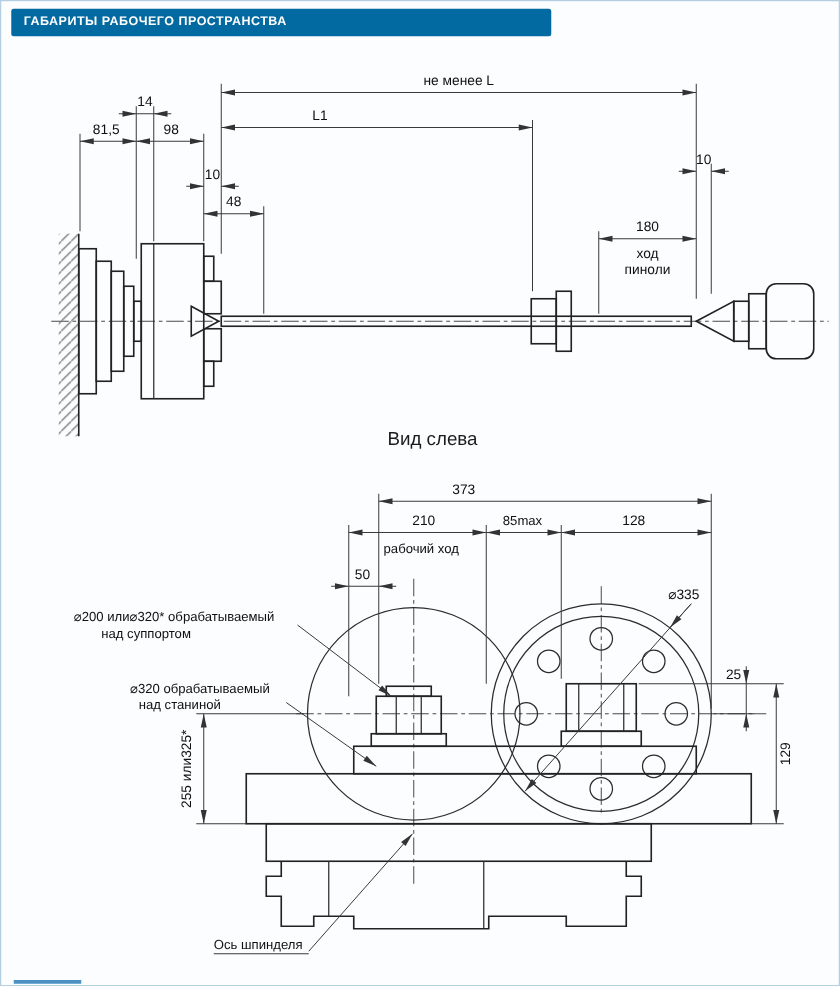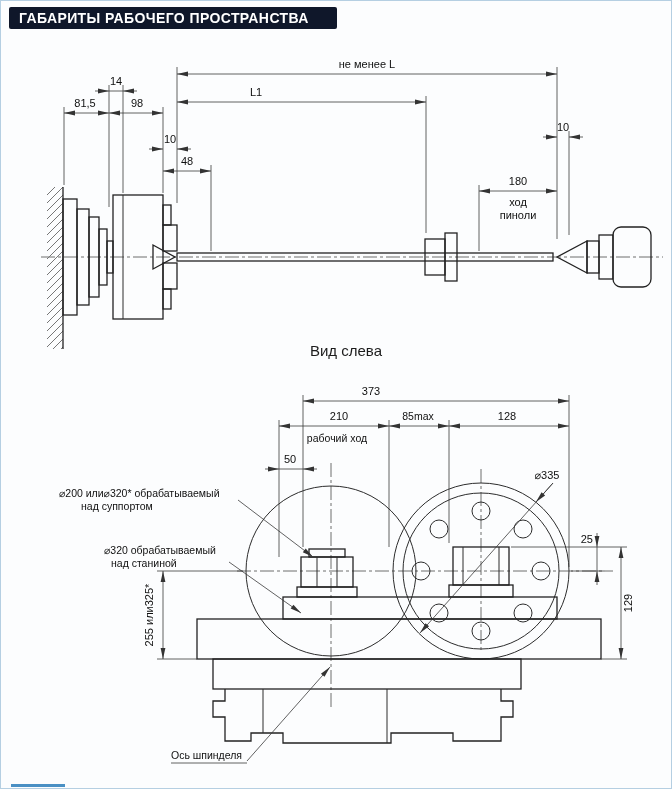--- a/index.html
+++ b/index.html
@@ -2,22 +2,22 @@
 <html><head>
 <meta charset="utf-8">
 <style>
   html,body{margin:0;padding:0;background:#e8eef3;}
   .page{
     position:relative;width:672px;height:789px;box-sizing:border-box;
     background:#fcfdfe;border:1px solid #b5cfe2;overflow:hidden;
     font-family:"Liberation Sans",sans-serif;
   }
   .banner{
-    position:absolute;left:8px;top:6px;width:328px;height:22px;
-    background:#0f172a;color:#ffffff;font-weight:bold;font-size:14px;
+    position:absolute;left:8px;top:6px;width:432px;height:22px;
+    background:#0369a1;color:#ffffff;font-weight:bold;font-size:10px;
     line-height:22px;padding-left:10px;letter-spacing:.4px;border-radius:2px;
     box-sizing:border-box;
   }
   .blue-stub{position:absolute;left:10px;bottom:1px;width:54px;height:3px;background:#4a90c4;}
   svg{position:absolute;left:0;top:0;}
   .ol{stroke:#222;stroke-width:1.3;fill:none;}
   .ol2{stroke:#2c2c2c;stroke-width:1;fill:none;}
   .dl{stroke:#3a3a3a;stroke-width:.8;fill:none;}
   .cl{stroke:#4a4a4a;stroke-width:.8;fill:none;stroke-dasharray:14 3 3 3;}
   text{font-family:"Liberation Sans",sans-serif;fill:#101010;}

